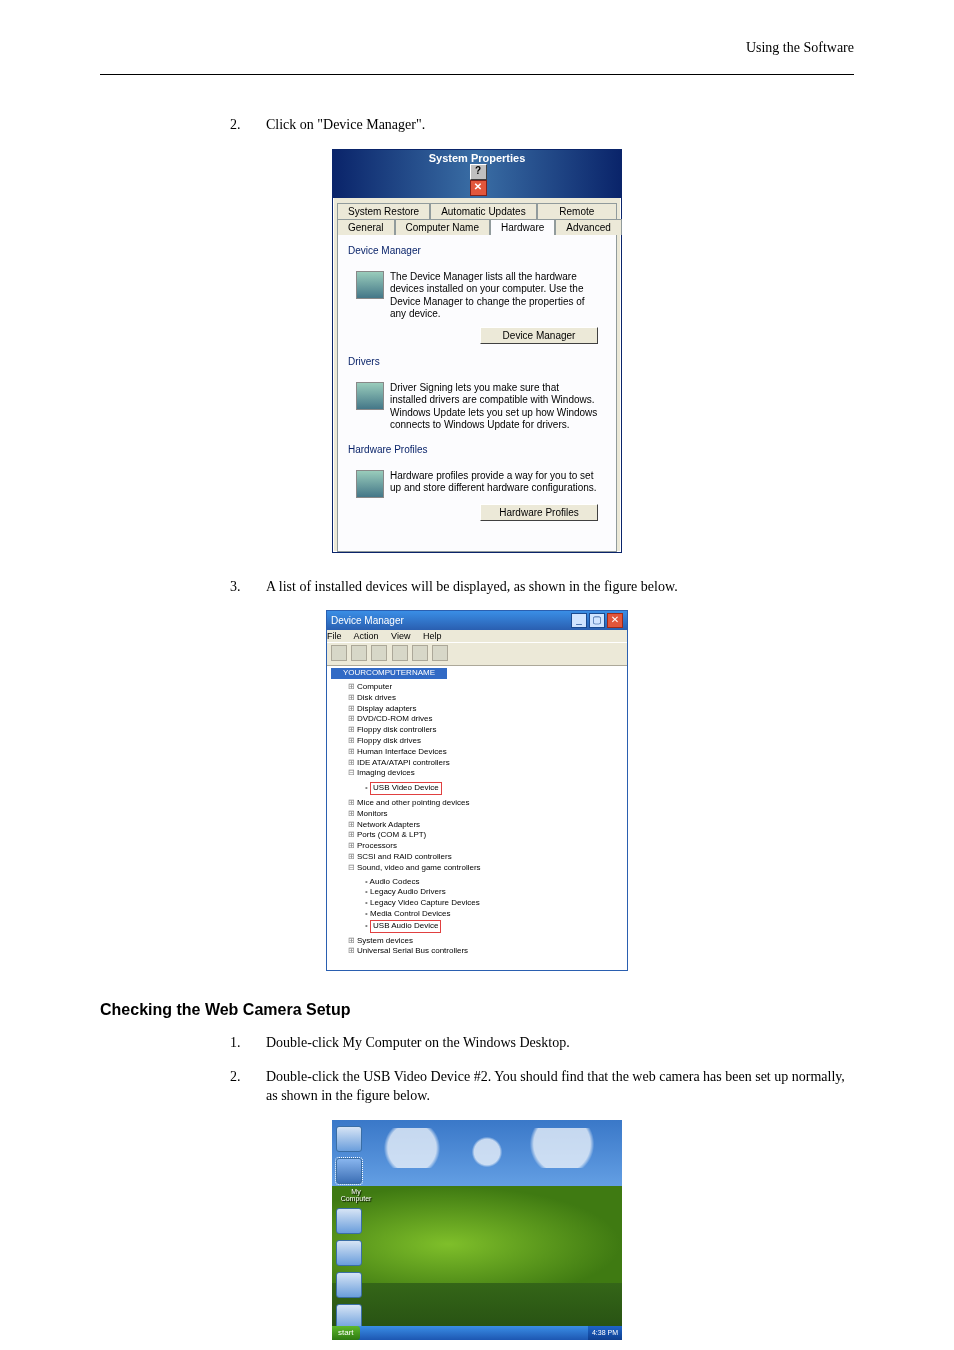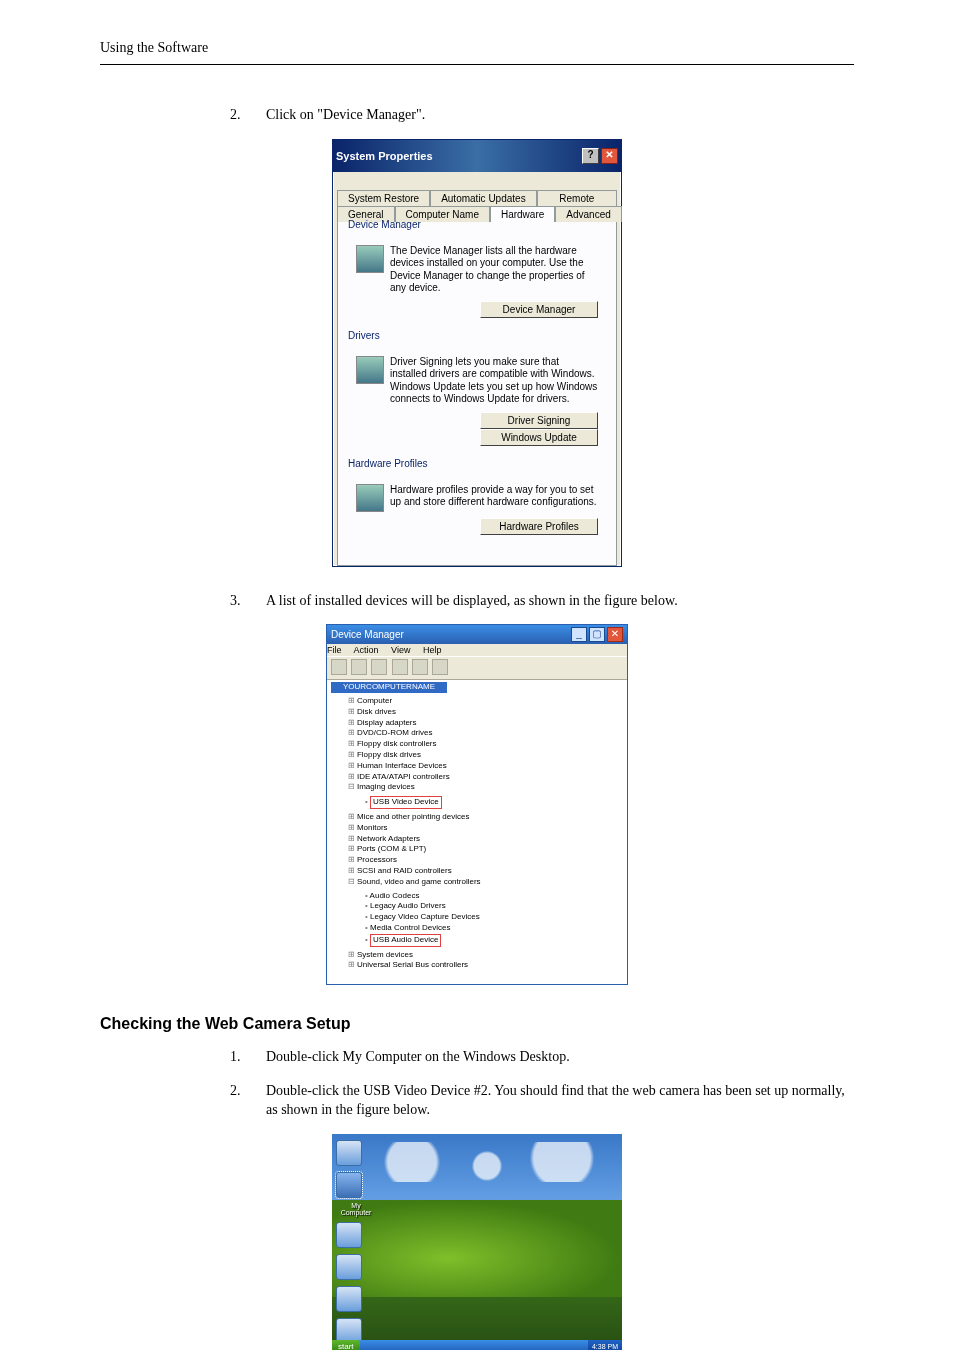--- a/index.html
+++ b/index.html
@@ -7,23 +7,23 @@
     padding: 0;
     background: #fff;
     font-family: "Times New Roman", Times, serif;
     color: #000;
     width: 954px;
   }
   .page {
     padding: 40px 100px 20px 100px;
   }
   .running-head {
-    text-align: left;
+    text-align: right;
     font-size: 14px;
-    padding-bottom: 8px;
+    padding-bottom: 18px;
     border-bottom: 1px solid #000;
     margin-bottom: 40px;
   }
   .step {
     display: flex;
     margin: 14px 0 14px 130px;
     font-size: 14px;
     line-height: 1.4;
   }
   .step .num {
@@ -48,23 +48,24 @@
     font-size: 10px;
     background: #ece9d8;
     border: 1px solid #0a246a;
     box-shadow: 0 0 0 1px #fff inset;
   }
   .win-titlebar {
     background: linear-gradient(to right,#0a246a,#3a6ea5,#0a246a);
     color: #fff;
     display: flex;
     align-items: center;
-    padding: 8px 3px;
+    padding: 2px 3px;
     font-weight: bold;
     font-size: 11px;
+    flex-direction: column;
   }
   .win-titlebar .spacer { flex:1; }
   .win-titlebar .tbtn {
     width: 15px; height: 14px;
     background: #c0c0c0;
     border: 1px solid #404040;
     border-top-color:#fff; border-left-color:#fff;
     margin-left: 2px;
     text-align: center;
     line-height: 12px;
@@ -74,21 +75,21 @@
   .win-titlebar .tbtn.close { background:#e2563c; color:#fff; border-color:#80211a; }
   .tabstrip { padding: 4px 4px 0 4px; }
   .tabrow { display:flex; }
   .tab {
     padding: 2px 10px;
     border: 1px solid #919b9c;
     border-bottom: none;
     background: #ece9d8;
     margin-right: 0;
     position: relative;
-    top: 14px;
+    top: 1px;
     flex:1;
     text-align:center;
     white-space:nowrap;
   }
   .tab.selected {
     background:#fcfcfe;
     z-index:2;
     font-weight:normal;
     text-align:center;
   }
@@ -289,24 +290,20 @@
             </div>
             <div class="btnrow">
               <span class="wbtn">Device Manager</span>
             </div>
           </div>
           <div class="group">
             <span class="gtitle">Drivers</span>
             <div class="desc">
               <div class="gicon"></div>
               <p>Driver Signing lets you make sure that installed drivers are compatible with Windows. Windows Update lets you set up how Windows connects to Windows Update for drivers.</p>
-            </div>
-            <div class="btnrow">
-              <span class="wbtn">Driver Signing</span>
-              <span class="wbtn">Windows Update</span>
             </div>
           </div>
           <div class="group">
             <span class="gtitle">Hardware Profiles</span>
             <div class="desc">
               <div class="gicon"></div>
               <p>Hardware profiles provide a way for you to set up and store different hardware configurations.</p>
             </div>
             <div class="btnrow">
               <span class="wbtn">Hardware Profiles</span>

